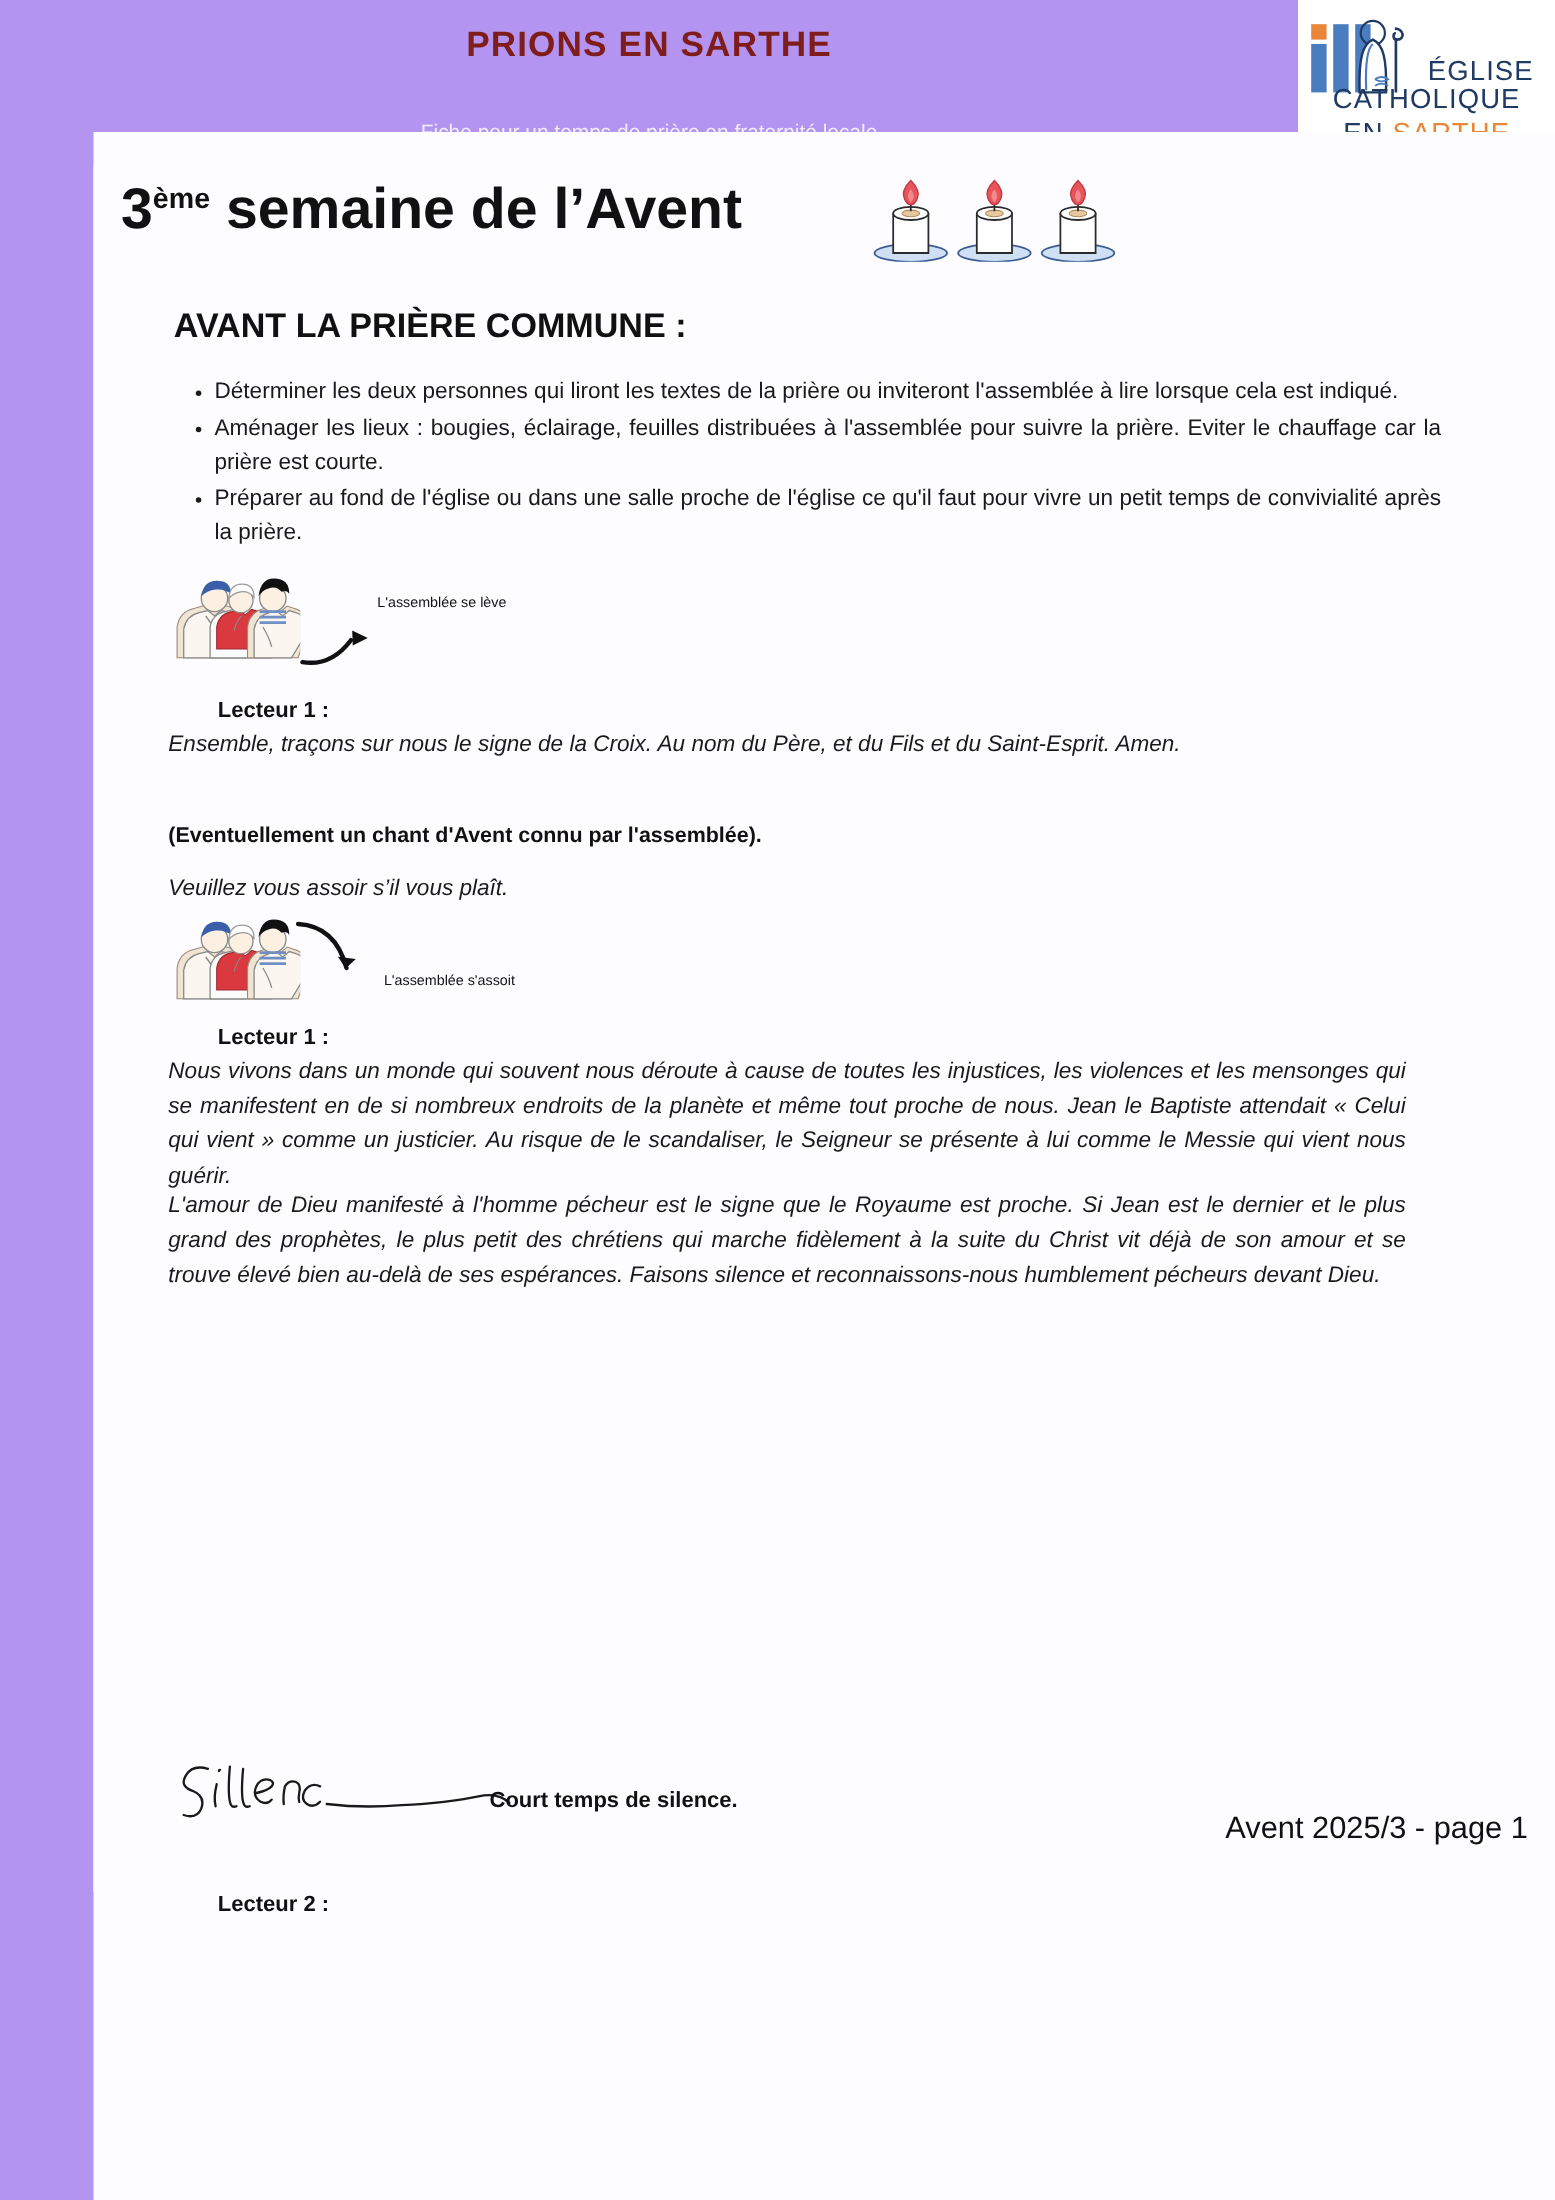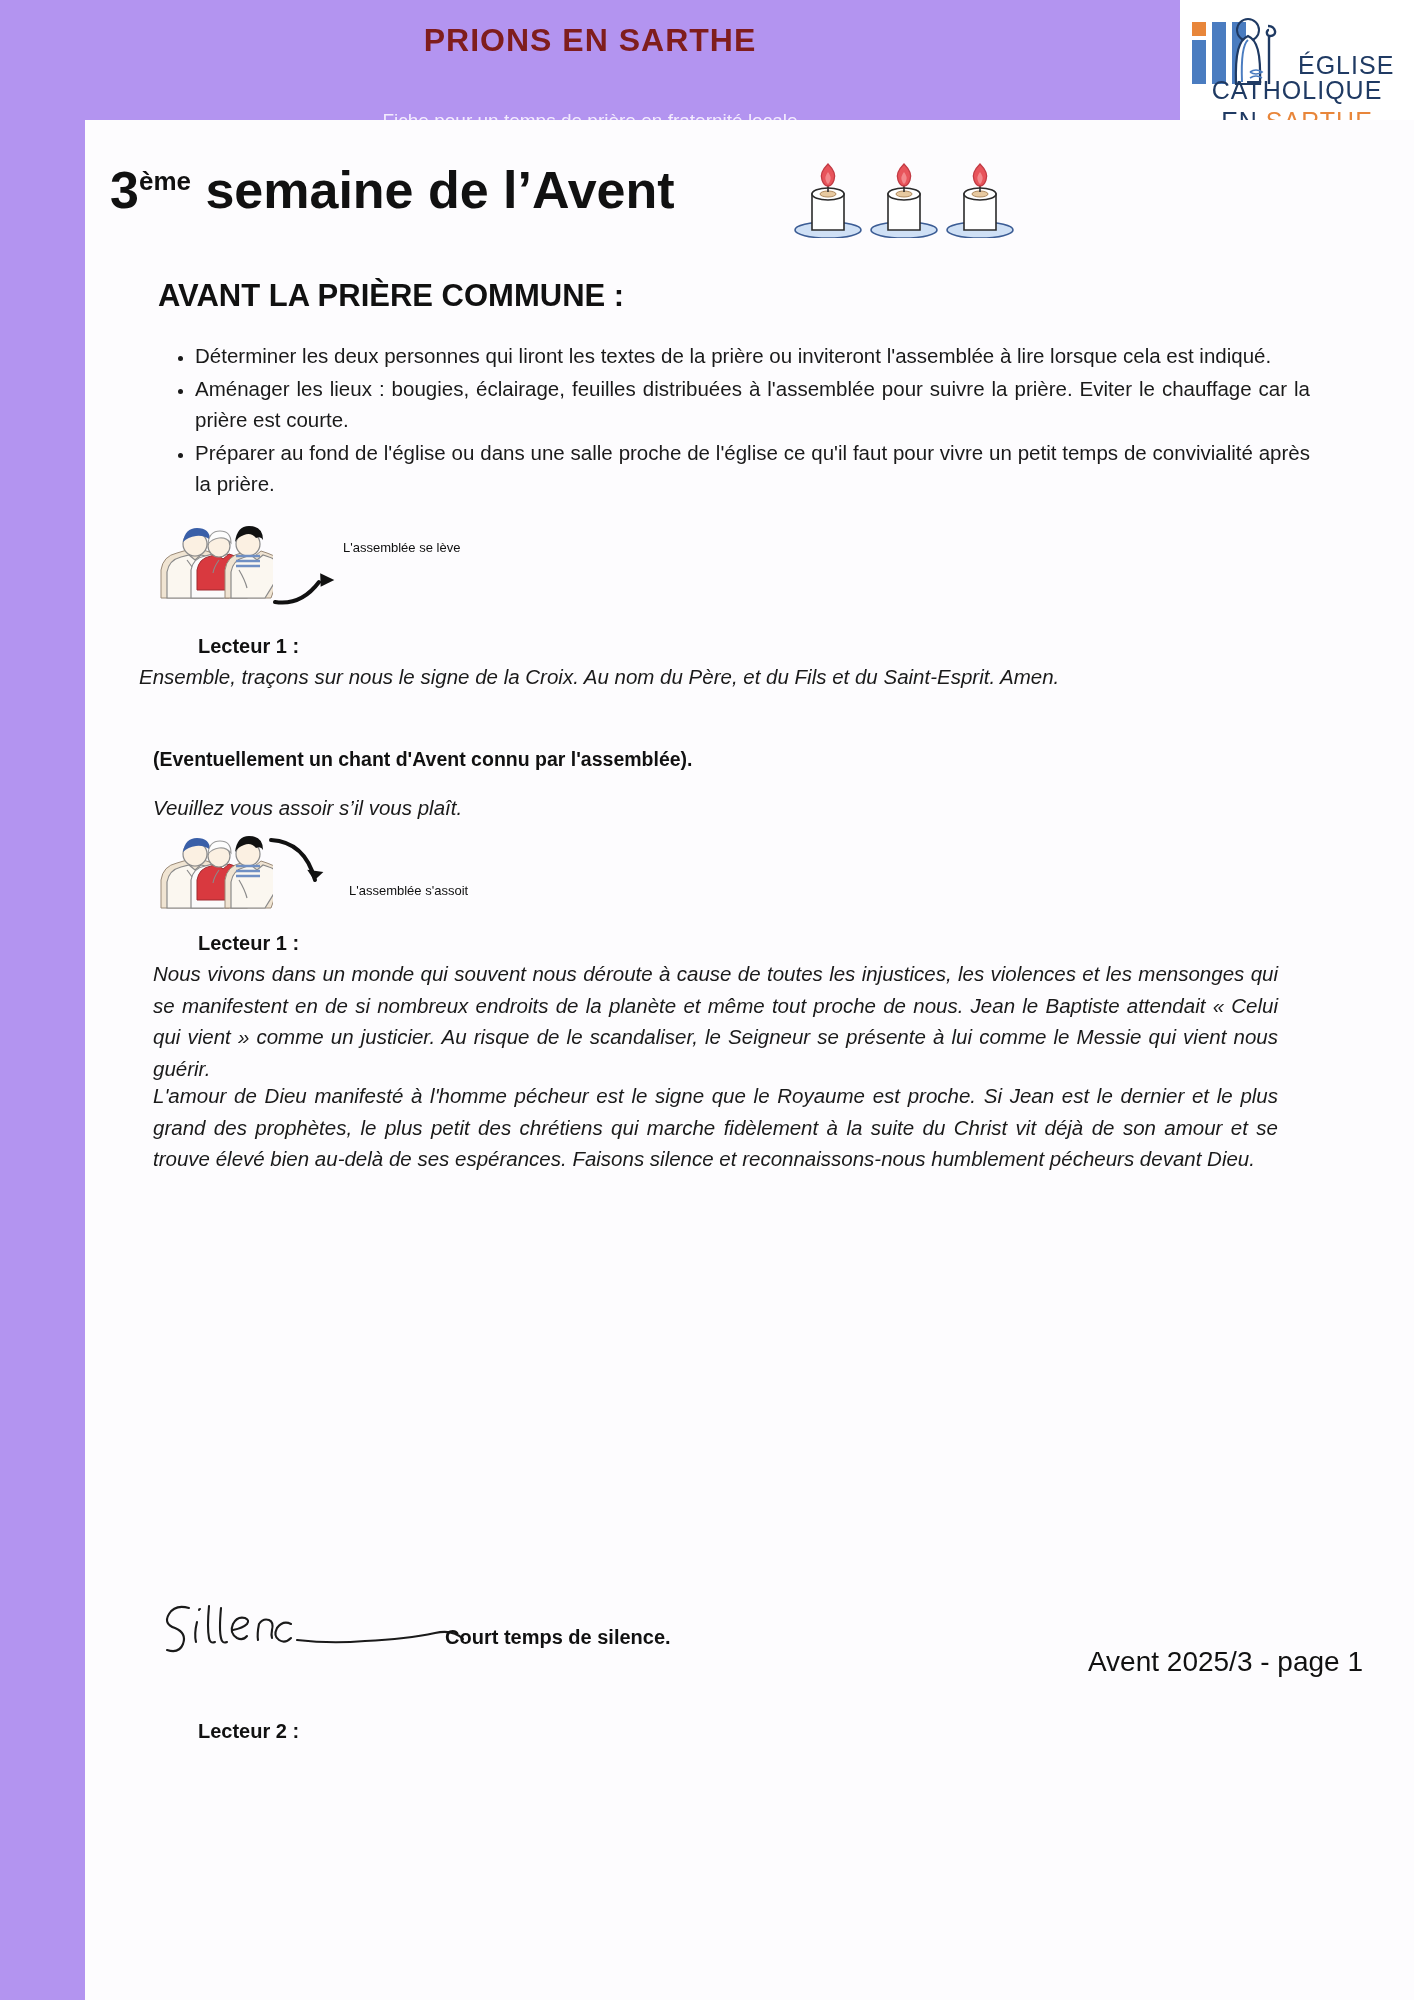--- a/index.html
+++ b/index.html
@@ -108,21 +108,21 @@
   }
 
   .silence-block{position:absolute;left:70px;top:1480px;width:700px;height:70px;}
   .silence-art{position:absolute;left:0;top:0;width:340px;height:62px;}
   .silence-cap{
     position:absolute;left:290px;top:26px;
     font-size:20px;font-weight:bold;color:#111;white-space:nowrap;
   }
 
   .footer{
-    position:absolute;right:51px;bottom:42px;
+    position:absolute;right:25px;bottom:42px;
     font-size:28px;color:#111;margin-left:44px;
   }
 </style>
 </head>
 <body>
 
 <div class="page">
 
   <div class="header-band"></div>
   <div class="header-band-tail"></div>
@@ -220,21 +220,21 @@
       <div class="arrow" style="left:118px;top:36px;">
         <svg viewBox="0 0 80 50" width="80" height="50">
           <path d="M4 46 q26 4 44 -20" fill="none" stroke="#111" stroke-width="4" stroke-linecap="round"></path>
           <path d="M48 26 l-3 15 l14 -7 Z" fill="#111" transform="rotate(-128 50 28)"></path>
         </svg>
       </div>
       <div class="cap" style="left:190px;top:20px;">L'assemblée se lève</div>
     </div>
 
     <div class="lect" style="left:68px;top:515px;">Lecteur 1 :</div>
-    <div class="para" style="left:54px;top:541px;width:1125px;">Ensemble, traçons sur nous le signe de la Croix. Au nom du Père, et du Fils et du Saint-Esprit. Amen.</div>
+    <div class="para" style="left:68px;top:541px;width:1125px;">Ensemble, traçons sur nous le signe de la Croix. Au nom du Père, et du Fils et du Saint-Esprit. Amen.</div>
 
     <div class="bold-note" style="left:68px;top:628px;">(Eventuellement un chant d'Avent connu par l'assemblée).</div>
 
     <div class="para" style="left:68px;top:672px;width:900px;text-align:left;">Veuillez vous assoir s’il vous plaît.</div>
 
     <div class="assembly" style="left:68px;top:710px;width:620px;height:90px;">
       <div class="art">
         <svg viewBox="0 0 120 80" width="120" height="80">
           <path d="M8 78 L8 50 q2 -14 16 -17 l10 -3 l8 6 l8 -6 l10 3 q14 3 16 17 L76 78 Z" fill="#f0e4d2" stroke="#9a8a78" stroke-width="1"></path>
           <path d="M14 78 L14 52 q2 -12 14 -15 l8 -2 l6 5 l6 -5 l8 2 q12 3 14 15 L70 78 Z" fill="#fbf7f0" stroke="#8a8a8a" stroke-width="1.2"></path>

